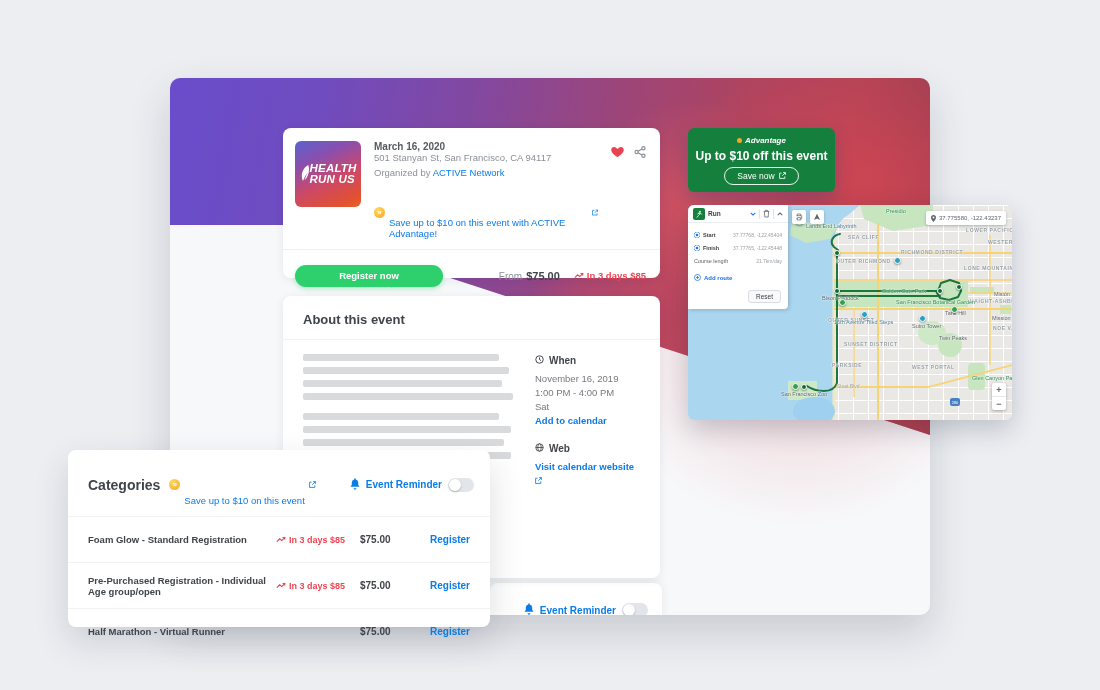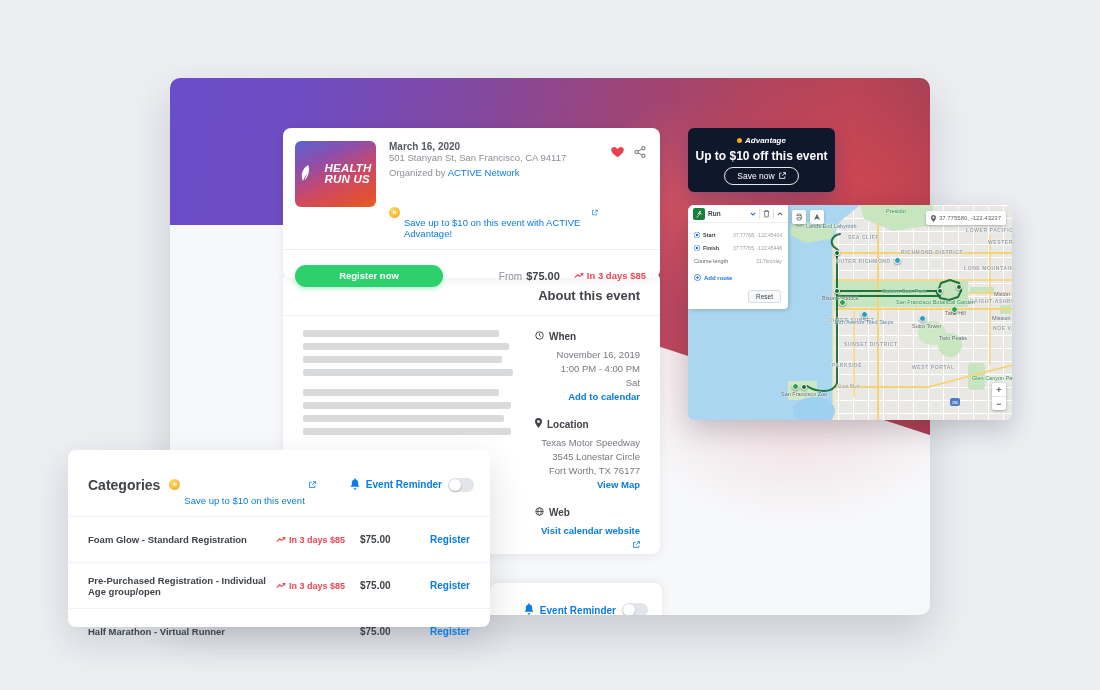--- a/index.html
+++ b/index.html
@@ -27,21 +27,21 @@
   .knob{position:absolute;left:1px;top:1px;width:12px;height:12px;border-radius:50%;background:#fff;box-shadow:0 1px 2px rgba(0,0,0,.25);}
 
   
   .card{position:absolute;background:#fff;border-radius:8px;}
 
   
   .event-card{left:283px;top:128px;width:377px;height:150px;box-shadow:0 2px 10px rgba(30,40,60,.08);}
   .ec-top{display:flex;align-items:flex-start;padding:13px 14px 0 12px;gap:13px;}
   .logo{width:66px;height:66px;border-radius:6px;flex:0 0 auto;position:relative;overflow:hidden;
     background:linear-gradient(155deg,#5a63cf 0%,#8a4fae 28%,#cc4868 58%,#e2512f 88%,#e8622b 100%);
-    display:flex;align-items:center;justify-content:center;padding-left:15px;}
+    display:flex;align-items:center;justify-content:center;}
   .logo-feather{position:absolute;left:6px;top:24px;}
   .logo-text{color:#fff;font-weight:bold;font-size:11.5px;line-height:11.5px;letter-spacing:.2px;
     display:flex;flex-direction:column;margin-left:10px;font-style:italic;}
   .ec-info{flex:1;min-width:0;}
   .ec-date{font-size:10px;color:#565b61;font-weight:bold;}
   .ec-title{font-size:15.5px;color:#44474c;font-weight:bold;margin:4px 0 4px;letter-spacing:.1px;}
   .ec-address{font-size:9.5px;color:#8b9097;}
   .ec-org{font-size:9.5px;color:#8b9097;margin-top:4px;}
   a.link{color:#0a7ce8;text-decoration:none;cursor:pointer;margin-top:32px;}
   .ec-adv{margin-top:7px;font-size:9.5px;color:#0a7ce8;display:flex;align-items:center;gap:4px;}
@@ -51,21 +51,21 @@
   .ec-actions{display:flex;gap:10px;align-items:flex-start;padding-top:3px;}
   .ec-divider{border-top:1px solid #eef0f3;margin-top:10px;}
   .ec-footer{display:flex;align-items:center;padding:0 14px 0 12px;height:51px;}
   .register-btn{width:148px;height:22px;border-radius:12px;background:#2ed06e;color:#fff;font-size:9.5px;
     font-weight:bold;border:none;box-shadow:0 2px 5px rgba(46,208,110,.35);font-family:inherit;cursor:pointer;}
   .price-wrap{margin-left:auto;font-size:10px;color:#8b9097;display:flex;gap:4px;align-items:baseline;}
   .price-val{color:#3f444a;font-weight:bold;font-size:11px;}
   .urgency{color:#ed4653;font-size:9.5px;font-weight:bold;display:flex;align-items:center;gap:3px;margin-left:14px;}
 
   
-  .promo-card{left:688px;top:128px;width:147px;height:64px;background:#0f172a;border-radius:6px;
+  .promo-card{left:688px;top:128px;width:147px;height:64px;background:#15803d;border-radius:6px;
     box-shadow:0 8px 18px rgba(30,60,140,.28);display:flex;flex-direction:column;align-items:center;
     justify-content:center;gap:4px;color:#fff;}
   .promo-brand{font-size:8px;font-style:italic;font-weight:bold;display:flex;align-items:center;gap:3px;}
   .promo-dot{width:5px;height:5px;border-radius:50%;background:#f6a723;}
   .promo-headline{font-size:12px;font-weight:bold;}
   .promo-btn{font-size:8.5px;border:1px solid rgba(255,255,255,.9);border-radius:10px;padding:3px 12px;
     background:transparent;color:#fff;display:flex;gap:4px;align-items:center;font-family:inherit;cursor:pointer;}
 
   
   .map-card{left:688px;top:205px;width:324px;height:215px;border-radius:6px;overflow:hidden;
@@ -102,21 +102,21 @@
     box-shadow:0 1px 3px rgba(0,0,0,.25);display:flex;align-items:center;gap:3px;padding:0 5px;font-size:6px;color:#5f6368;}
   .map-btns{position:absolute;left:104px;top:5px;display:flex;gap:4px;}
   .map-btn{width:14px;height:14px;background:#fff;border-radius:2px;box-shadow:0 1px 3px rgba(0,0,0,.25);
     display:flex;align-items:center;justify-content:center;cursor:pointer;}
   .zoom-ctrl{position:absolute;right:6px;bottom:10px;width:14px;background:#fff;border-radius:2px;
     box-shadow:0 1px 3px rgba(0,0,0,.3);display:flex;flex-direction:column;align-items:stretch;}
   .zoom-btn{height:13px;display:flex;align-items:center;justify-content:center;font-size:9px;font-weight:bold;color:#666;cursor:pointer;}
   .zoom-div{height:1px;background:#e8e8e8;}
 
   
-  .about-card{left:283px;top:272px;width:377px;height:282px;box-shadow:0 2px 10px rgba(30,40,60,.08);text-align:right;}
+  .about-card{left:283px;top:296px;width:377px;height:282px;box-shadow:0 2px 10px rgba(30,40,60,.08);}
   .about-h{font-size:13px;font-weight:bold;color:#3f444a;padding:16px 20px 12px;}
   .about-div{border-top:1px solid #f0f2f4;}
   .about-body{display:flex;padding:14px 20px 0;}
   .bars{width:212px;}
   .bar{height:7px;border-radius:2px;background:#d9dadc;margin-bottom:6px;}
   .bar:nth-child(1){width:196px;} .bar:nth-child(2){width:206px;} .bar:nth-child(3){width:199px;}
   .bar:nth-child(4){width:210px;} .bar:nth-child(5){width:196px;margin-top:13px;} .bar:nth-child(6){width:208px;}
   .bar:nth-child(7){width:201px;} .bar:nth-child(8){width:208px;}
   .side{margin-left:22px;font-size:9.5px;color:#75797f;width:118px;line-height:14px;}
   .side-h{font-size:10px;color:#3f444a;font-weight:bold;display:flex;gap:5px;align-items:center;margin:0 0 4px;}
@@ -176,32 +176,20 @@
             <span><svg viewBox="0 0 12 12" width="9" height="9">
                   <circle cx="6" cy="6" r="5" fill="none" stroke="#3f444a" stroke-width="1.3"></circle>
                   <path d="M6 3.2V6l2 1.4" fill="none" stroke="#3f444a" stroke-width="1.3"></path>
                 </svg></span>
             <span>When</span>
           </div>
           <div>November 16, 2019</div>
           <div>1:00 PM - 4:00 PM</div>
           <div>Sat</div>
           <a class="link">Add to calendar</a>
-        </div>
-        <div class="side-sec">
-          <div class="side-h">
-            <span><svg viewBox="0 0 10 14" width="7" height="10">
-                  <path fill="#3f444a" d="M5 0a5 5 0 0 0-5 5c0 3.5 5 9 5 9s5-5.5 5-9a5 5 0 0 0-5-5Zm0 7A2 2 0 1 1 5 3a2 2 0 0 1 0 4Z"></path>
-                </svg></span>
-            <span>Location</span>
-          </div>
-          <div>Texas Motor Speedway</div>
-          <div>3545 Lonestar Circle</div>
-          <div>Fort Worth, TX 76177</div>
-          <a class="link">View Map</a>
         </div>
         <div class="side-sec">
           <div class="side-h">
             <span><svg viewBox="0 0 12 12" width="9" height="9">
                   <g fill="none" stroke="#3f444a" stroke-width="1.1">
                     <circle cx="6" cy="6" r="5"></circle>
                     <ellipse cx="6" cy="6" rx="2.3" ry="5"></ellipse>
                     <path d="M1 6h10"></path>
                   </g>
                 </svg></span>

